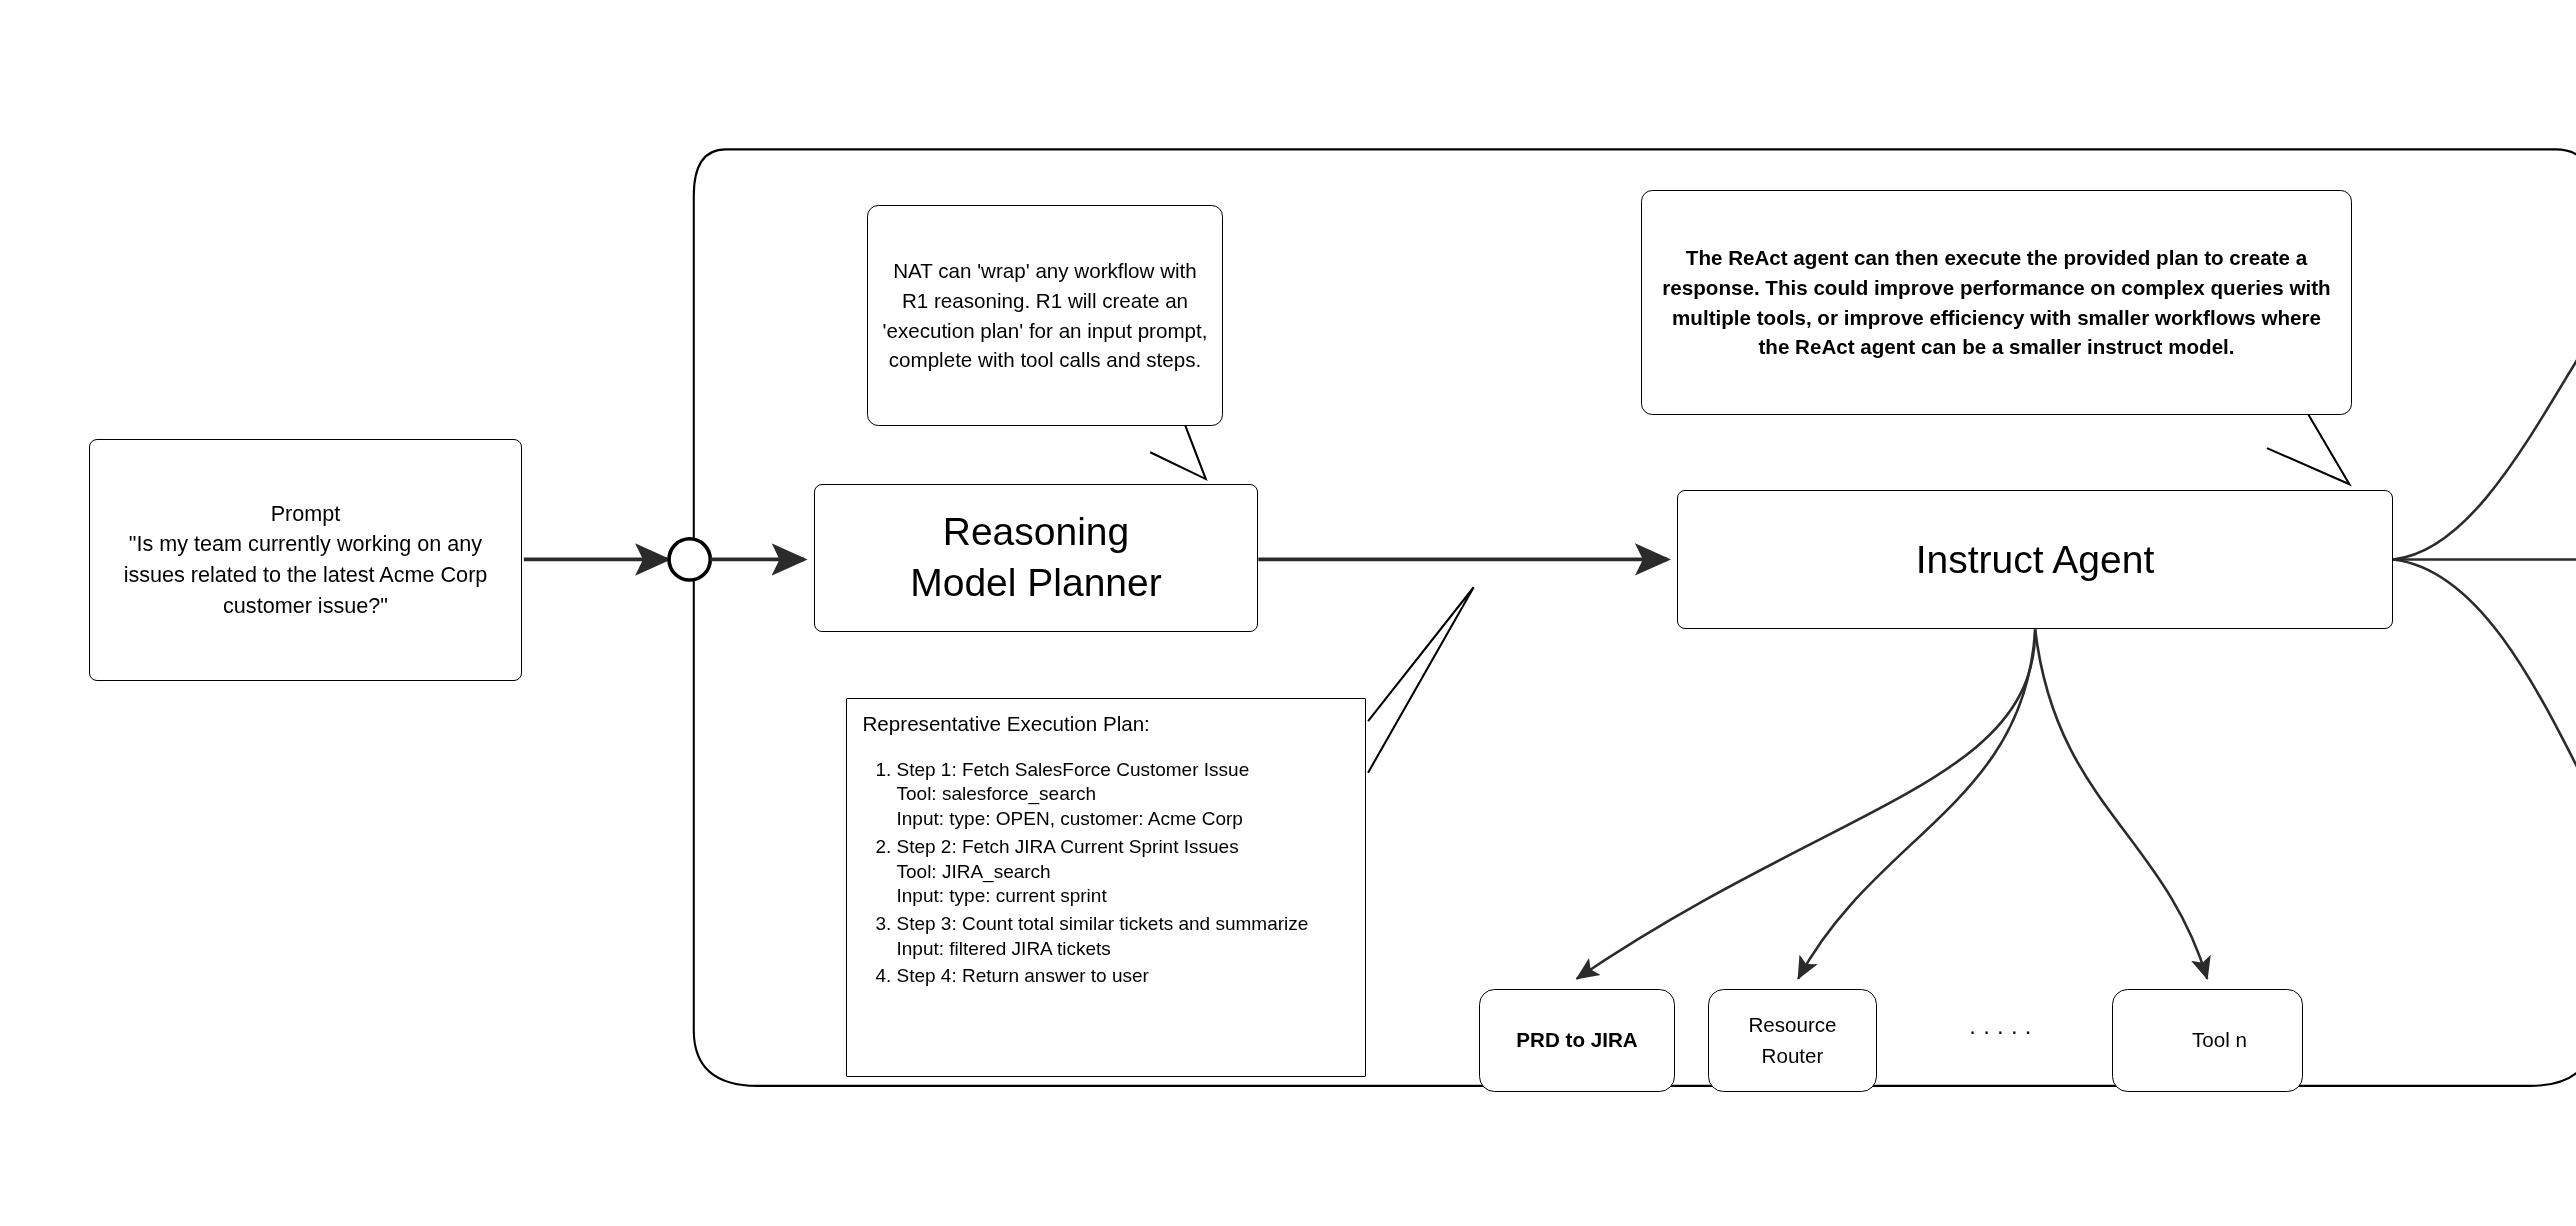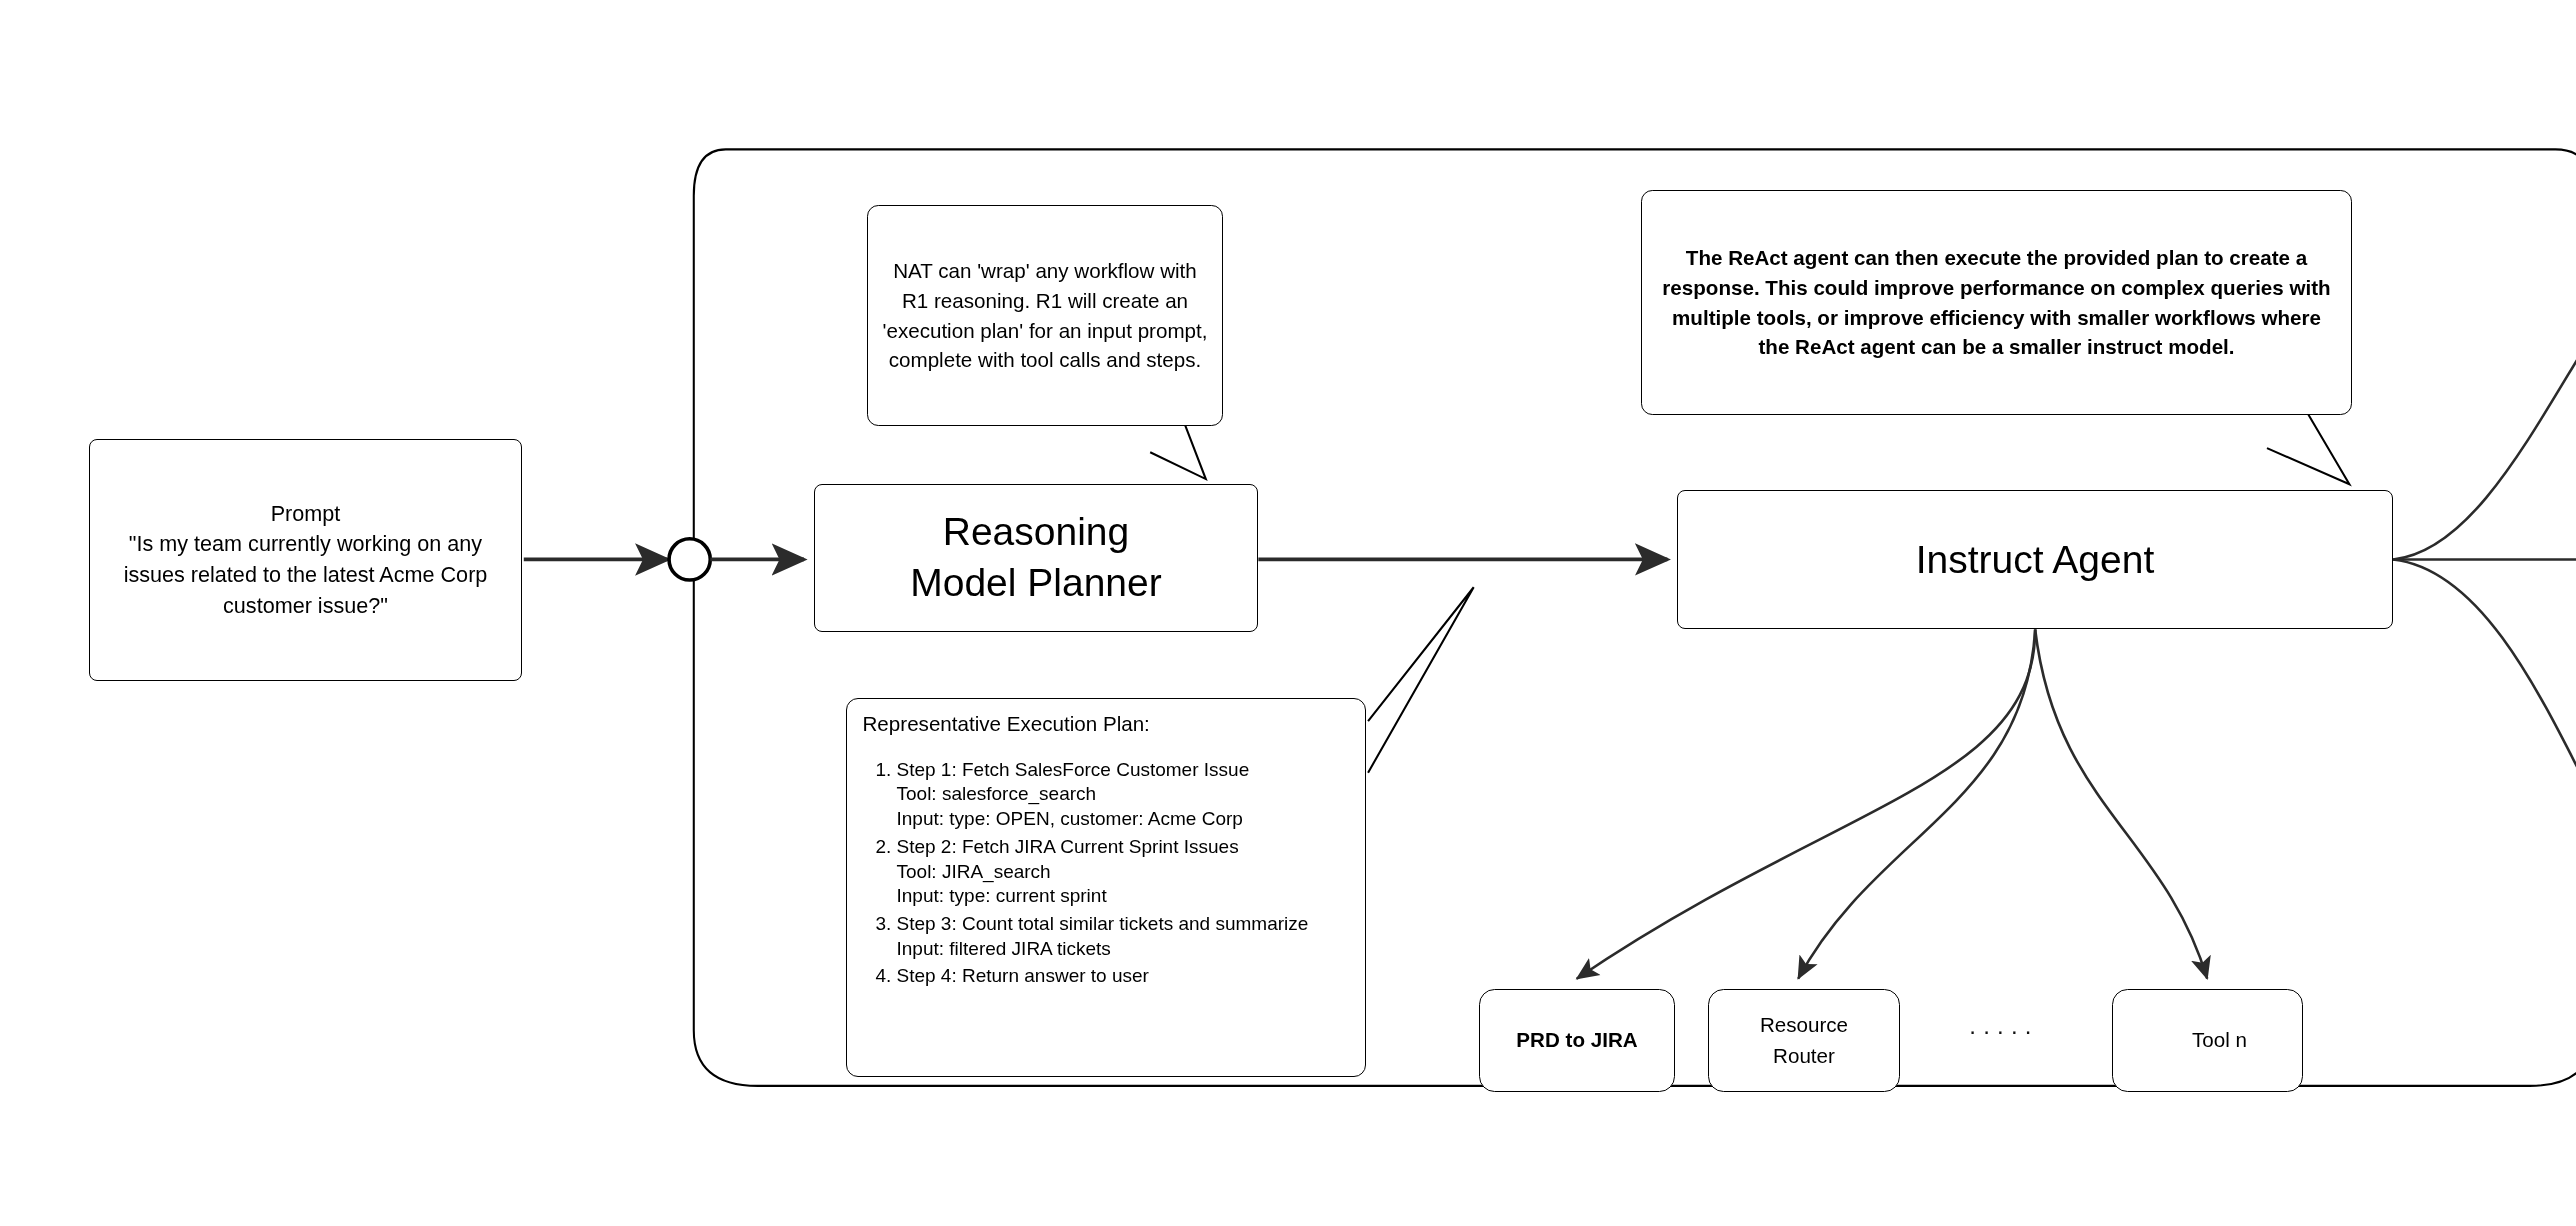--- a/index.html
+++ b/index.html
@@ -25,31 +25,31 @@
   .instruct-node .txt{font-size:39px;}
 
   .callout{position:absolute;box-sizing:border-box;background:#fff;border:1.5px solid #000;
            border-radius:11.3px;display:flex;align-items:center;justify-content:center;
            text-align:center;}
   .callout .txt{font-size:20.6px;line-height:1.45;padding:0 13.4px;}
   .co-nat{left:867px;top:205px;width:356px;height:221px;}
   .co-react{left:1641px;top:190px;width:711px;height:225px;font-weight:bold;}
 
   .plan-box{position:absolute;box-sizing:border-box;background:#fff;border:1.5px solid #000;
-            border-radius:12px;left:846px;top:698px;width:520px;height:379px;
+            border-radius:1px;left:846px;top:698px;width:520px;height:379px;
             padding:13.4px 15.5px 0 15.5px;}
   .plan-title{font-size:20.6px;line-height:1.2;margin:0 0 20.6px 0;}
   .plan-list{margin:5px;padding-left:29px;font-size:19px;line-height:1.30;}
   .plan-list>li{margin-bottom:3.1px;}
   .plan-sub{display:block;}
 
   .tool{height:103px;}
   .tool .txt{font-size:20.6px;line-height:1.5;padding:0 7.2px;}
   .tool-1{left:1479px;top:989px;width:196px;font-weight:bold;}
-  .tool-2{left:1708px;top:989px;width:192px;}
+  .tool-2{left:1708px;top:989px;width:169px;}
   .tool-3{left:2112px;top:989px;width:191px;padding-left:24px;}
   .dots{position:absolute;left:1937px;top:1012px;width:134px;text-align:center;
         font-size:24px;letter-spacing:7.2px;color:#111;}
 </style>
 </head>
 <body>
 
 <div id="stage">
 
   <svg id="wires" viewBox="0 0 6721 2380">

